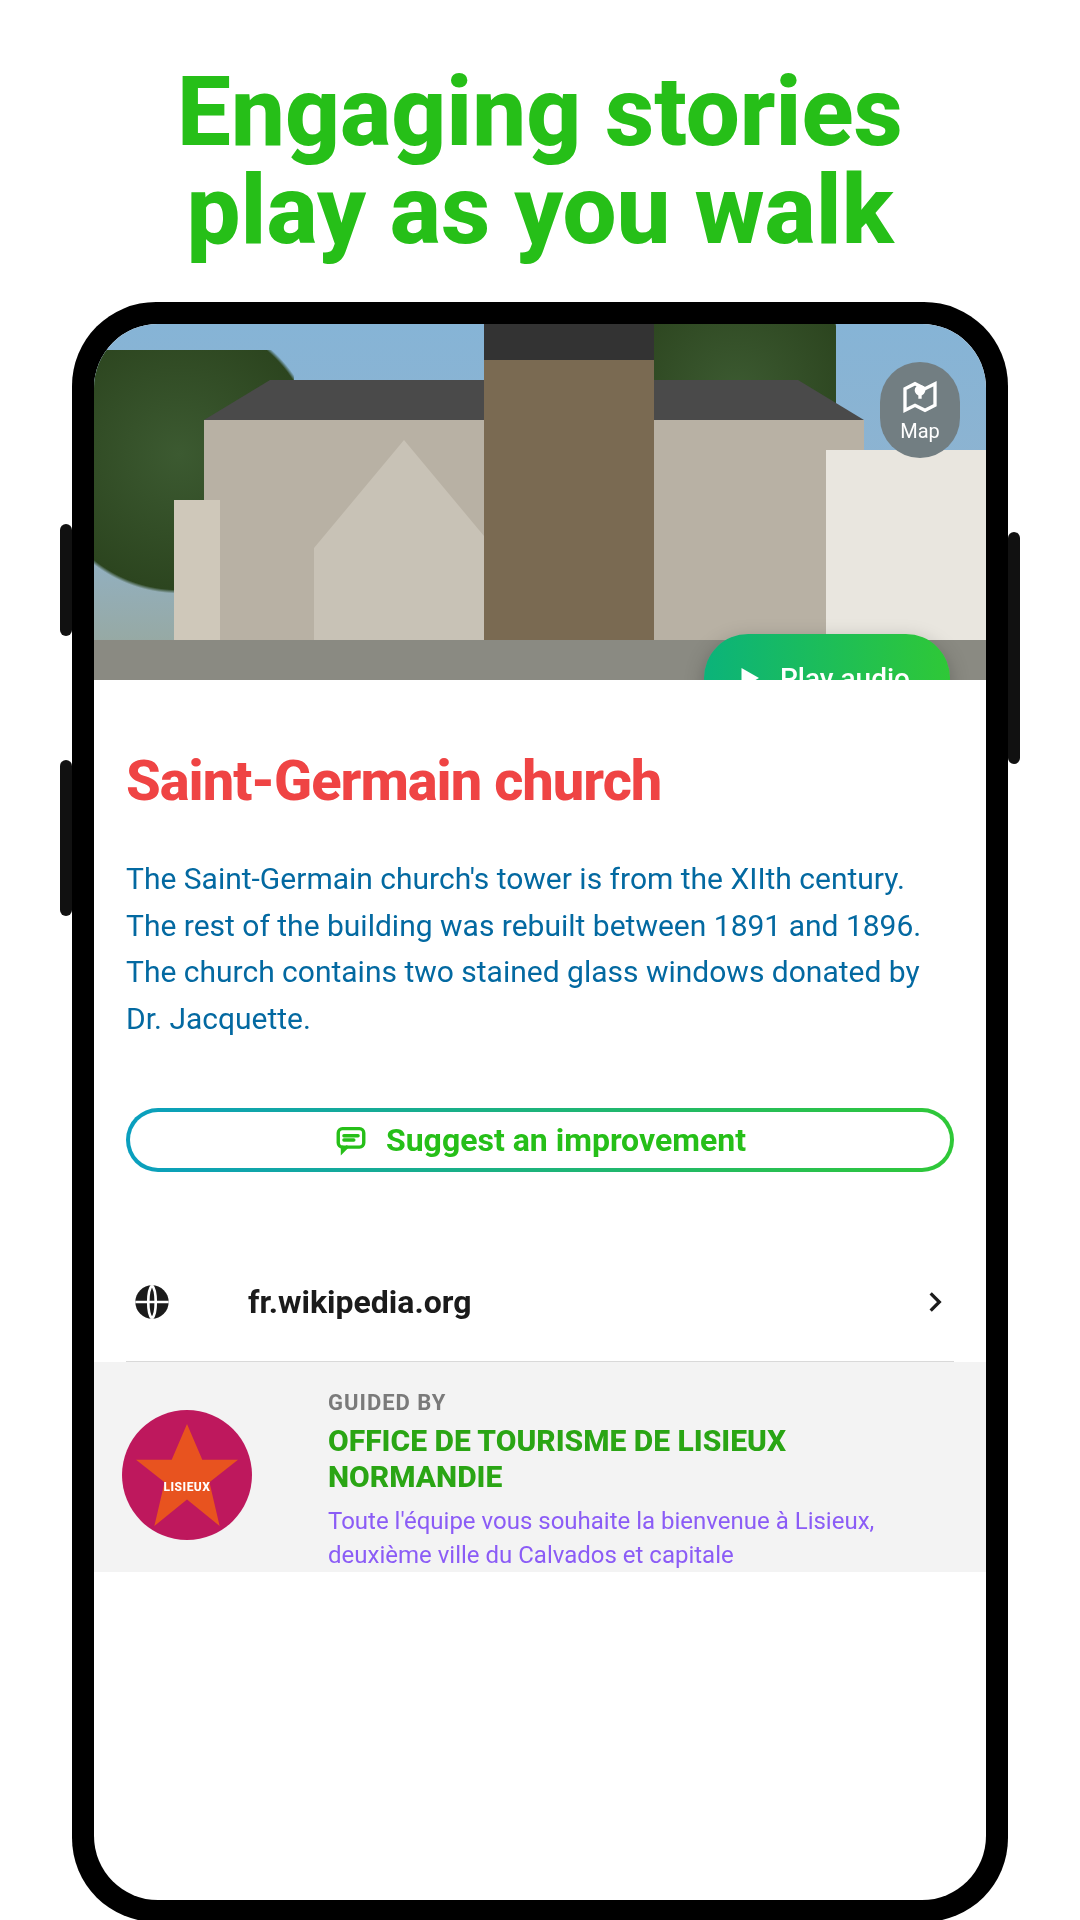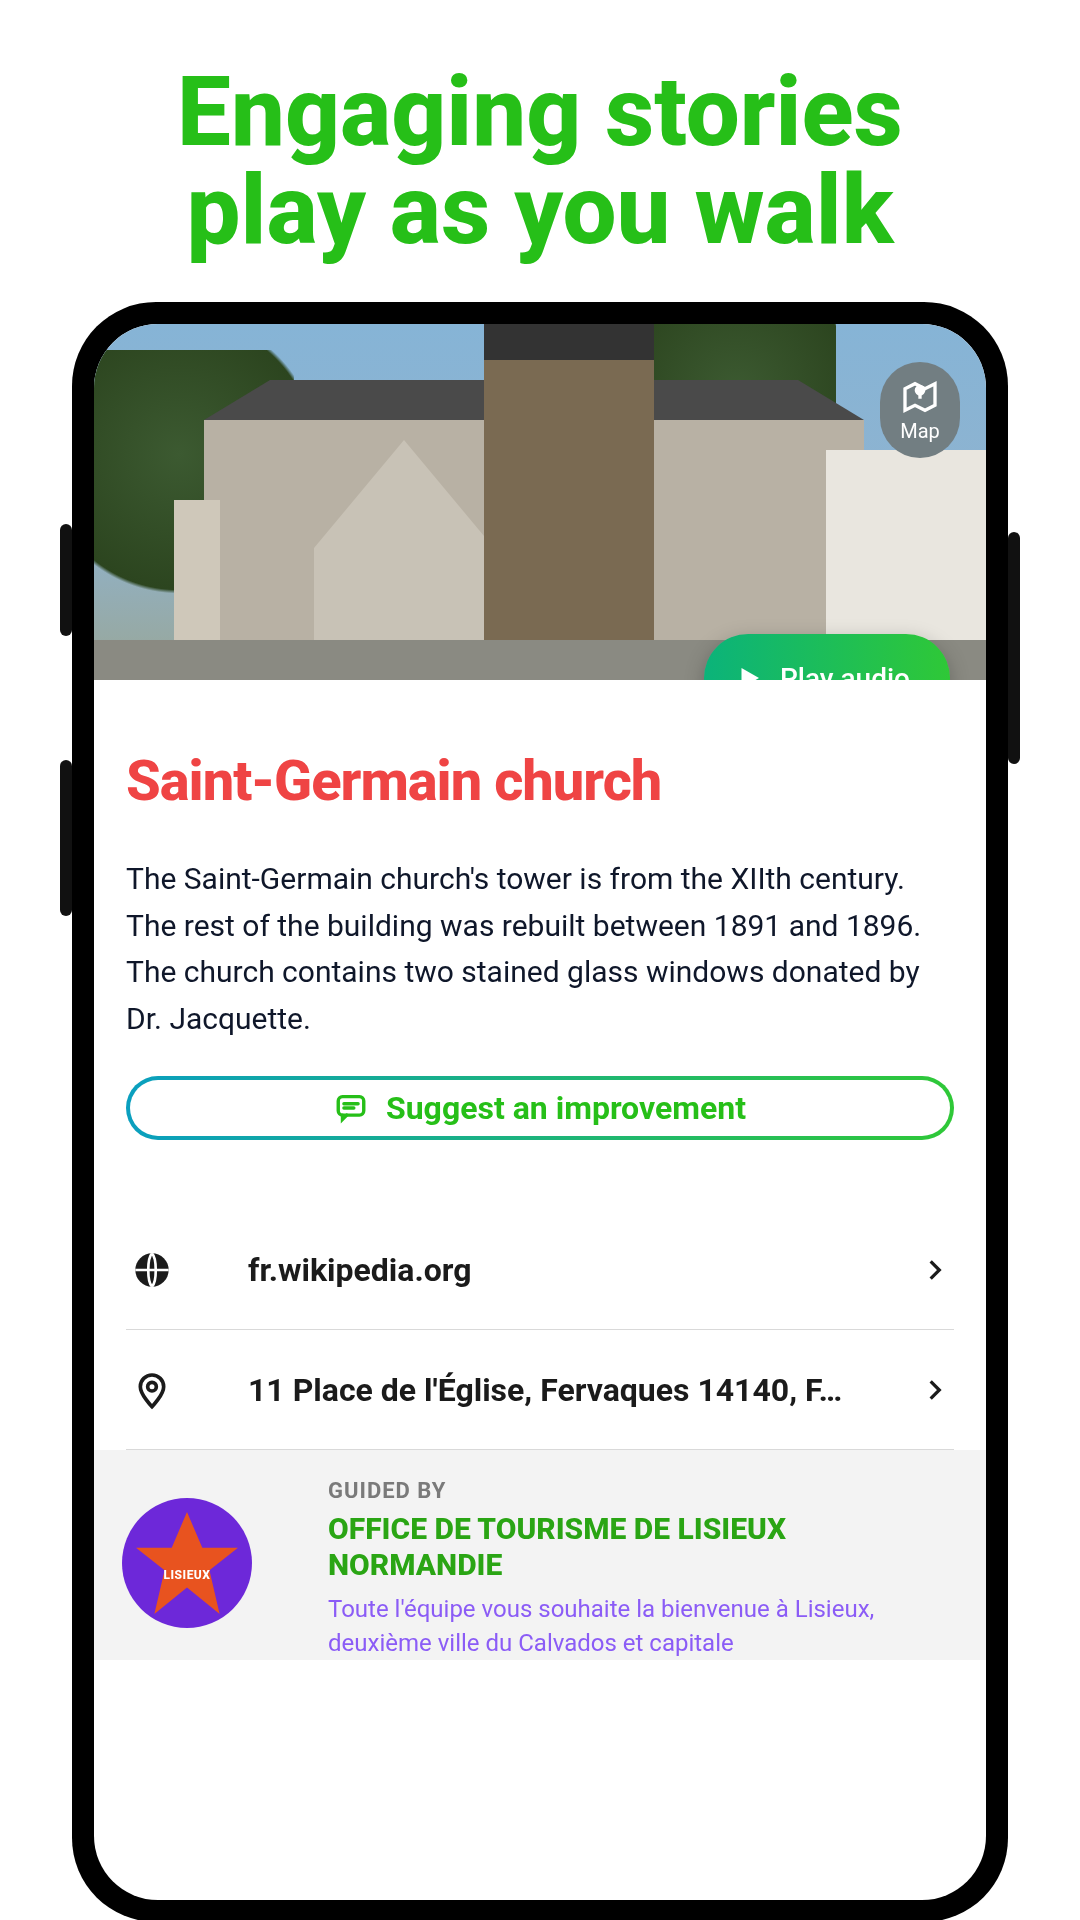--- a/index.html
+++ b/index.html
@@ -124,22 +124,22 @@
   }
   .play-fab svg { width:30px; height:30px; fill:#fff; }
 
   
   .content { padding: 68px 32px 0 32px; }
   .title {
     font-size:56px; font-weight:800; color:#ef4444; letter-spacing:-1px;
     margin-bottom:42px;
   }
   .description {
-    font-size:30px; line-height:1.55; color:#0f172a; font-weight:400;
-    margin-bottom:34px;
+    font-size:30px; line-height:1.55; color:#0369a1; font-weight:400;
+    margin-bottom:66px;
   }
 
   .suggest-btn {
     width:100%;
     height:64px;
     border-radius:48px;
     border:4px solid transparent;
     background:
       linear-gradient(#fff,#fff) padding-box,
       linear-gradient(90deg,#0a9fbf 0%, #2fc837 100%) border-box;
@@ -166,21 +166,21 @@
   .row-chevron { width:26px; height:26px; flex-shrink:0; }
 
   
   .guide {
     background:#f3f3f3;
     display:flex;
     padding:28px 28px 0 28px;
     gap:28px;
   }
   .guide-logo {
-    width:130px; height:130px; border-radius:50%; background:#6d28d9;
+    width:130px; height:130px; border-radius:50%; background:#be185d;
     flex-shrink:0; position:relative; overflow:hidden;
     margin-top:20px;
   }
   .guide-logo-star {
     position:absolute; inset:14px;
     background:#e8531f;
     clip-path: polygon(50% 0%, 65% 35%, 100% 35%, 72% 57%, 82% 100%, 50% 74%, 18% 100%, 28% 57%, 0% 35%, 35% 35%);
   }
   .guide-logo-text {
     position:absolute; bottom:46px; left:0; right:0; text-align:center;
@@ -255,30 +255,20 @@
           <svg class="row-icon" viewBox="0 0 24 24" fill="#1b1b1b">
             <circle cx="12" cy="12" r="10" fill="#1b1b1b"></circle>
             <path d="M2 12h20M12 2c3 3 3 17 0 20M12 2c-3 3-3 17 0 20" stroke="#fff" stroke-width="1.6" fill="none"></path>
           </svg>
           <span class="row-label">fr.wikipedia.org</span>
           <svg class="row-chevron" viewBox="0 0 24 24" fill="none" stroke="#1b1b1b" stroke-width="3">
               <path d="M8 4l8 8-8 8"></path>
             </svg>
         </div>
 
-        <div class="row">
-          <svg class="row-icon" viewBox="0 0 24 24" fill="none" stroke="#1b1b1b" stroke-width="2.2">
-            <path d="M12 22s7-7.2 7-12a7 7 0 10-14 0c0 4.8 7 12 7 12z"></path>
-            <circle cx="12" cy="10" r="2.6"></circle>
-          </svg>
-          <span class="row-label">11 Place de l'Église, Fervaques 14140, F…</span>
-          <svg class="row-chevron" viewBox="0 0 24 24" fill="none" stroke="#1b1b1b" stroke-width="3">
-              <path d="M8 4l8 8-8 8"></path>
-            </svg>
-        </div>
       </div>
     </div>
 
     <div class="guide">
       <div class="guide-logo">
         <div class="guide-logo-star"></div>
         <div class="guide-logo-text">LISIEUX</div>
       </div>
       <div class="guide-body">
         <div class="guide-eyebrow">GUIDED BY</div>

